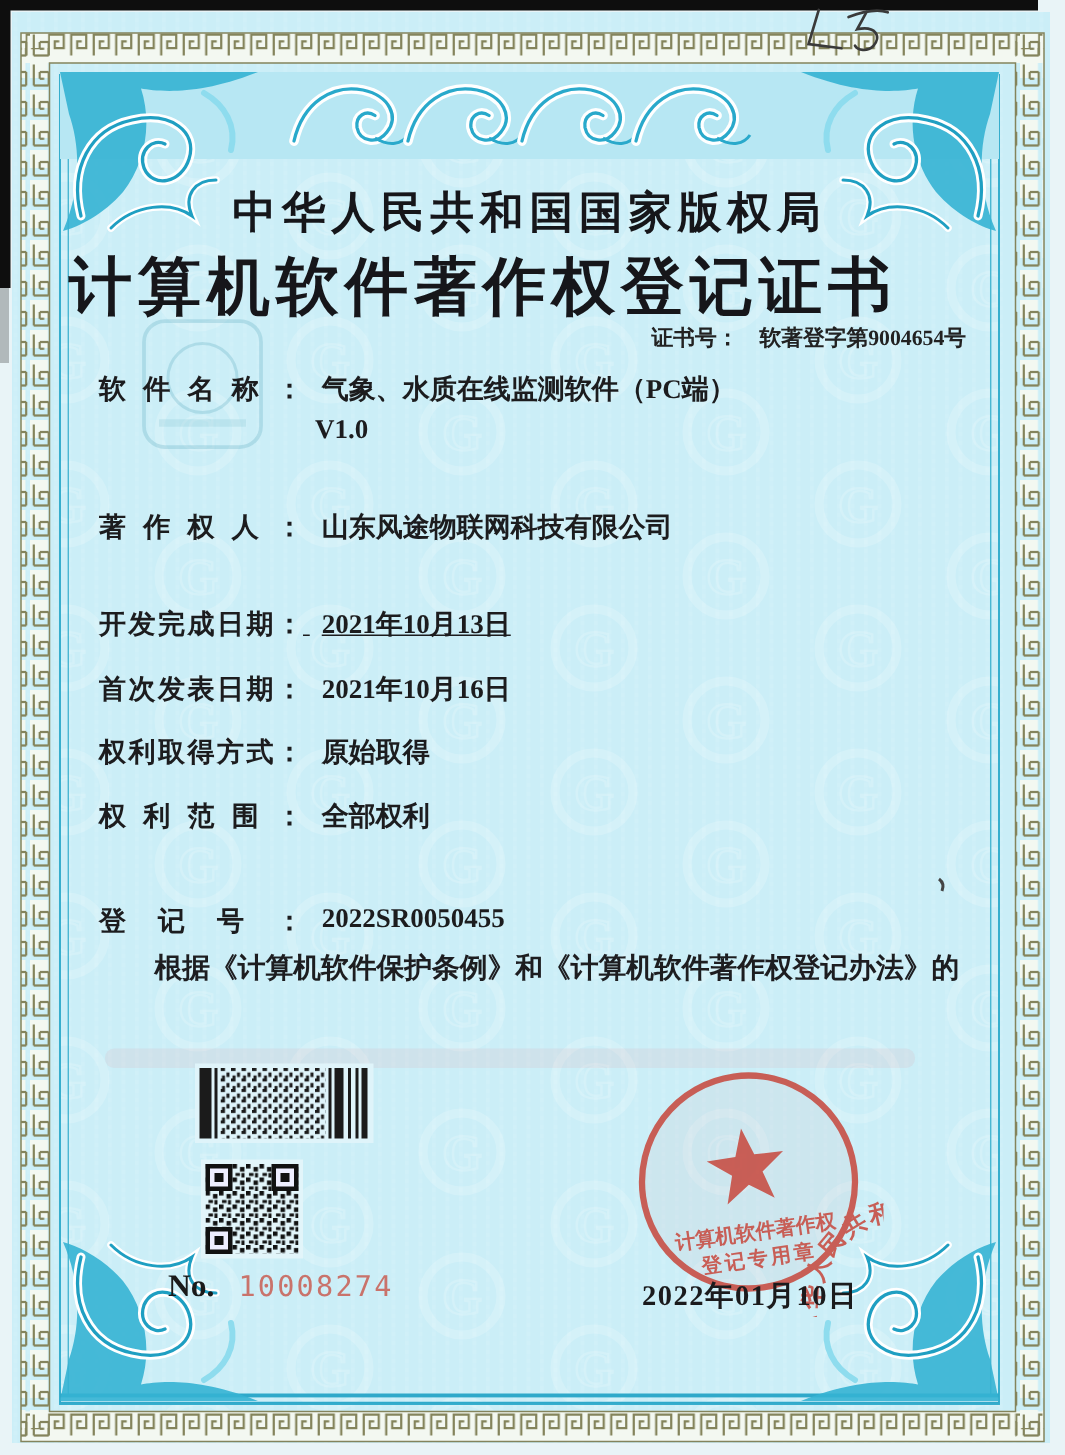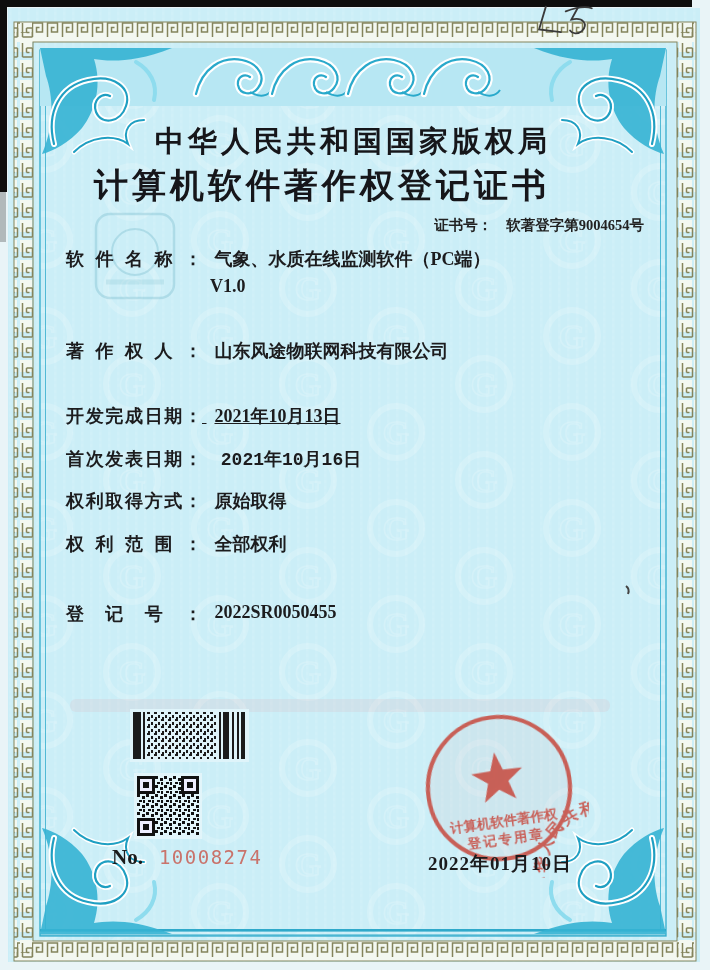--- a/index.html
+++ b/index.html
@@ -11,36 +11,36 @@
   }
   #decor{position:absolute;left:0;top:0;z-index:0;}
   #sealsvg{position:absolute;left:409px;top:698px;z-index:3;}
   .txt{position:absolute;z-index:2;}
   .authority{
     top:122px;left:40px;width:626px;text-align:center;
     font-size:29px;font-weight:bold;letter-spacing:4px;color:#16161a;
   }
   .cert-title{
     top:163px;left:40px;width:564px;text-align:center;
-    font-size:34px;font-weight:bold;letter-spacing:4px;color:#16161a;
+    font-size:42px;font-weight:bold;letter-spacing:4px;color:#16161a;
   }
   .certno{
     top:216px;left:40px;width:578px;text-align:right;
     font-size:14.5px;font-weight:bold;color:#222;margin-left:26px;
   }
   .certno .lbl{margin-right:14px;}
   .frow{left:66px;font-size:18px;font-weight:bold;white-space:nowrap;}
   .flabel{
     display:inline-block;width:136px;
     text-align:justify;text-align-last:justify;
     vertical-align:top;
   }
   .fvalue{margin-left:8px;}
   .r1{top:247px;} .r1b{top:276px;left:210px;font-size:18px;font-weight:bold;}
-  .r2{top:339px;} .r3{top:404px;text-decoration:underline;} .r4{top:447px;font-family:Liberation Mono, monospace;}
+  .r2{top:339px;} .r3{top:404px;text-decoration:underline;} .r4{top:447px;}
   .r5{top:489px;} .r6{top:532px;} .r7{top:574px;margin-top:28px;}
   .statement{
     top:624px;left:66px;width:578px;
     font-size:18.5px;font-weight:600;line-height:44px;color:#1d1d20;
   }
   .statement .ln1{text-indent:37px;display:block;}
   .serial{top:845px;left:112px;font-size:21px;font-weight:bold;color:#1a1a1a;z-index:2;}
   .serial .num{
     font-family:"DejaVu Sans Mono","Liberation Mono",monospace;
     font-size:19px;font-weight:normal;color:#c9736b;letter-spacing:1.5px;margin-left:16px;
@@ -227,20 +227,21 @@
 <div class="txt frow r6">
   <span class="flabel">权利范围：</span>
   <span class="fvalue">全部权利</span>
 </div>
 <div class="txt frow r7">
   <span class="flabel">登记号：</span>
   <span class="fvalue">2022SR0050455</span>
 </div>
 
 <div class="txt statement">
+  <span class="ln1">根据《计算机软件保护条例》和《计算机软件著作权登记办法》的</span>
 </div>
 
 <div class="txt serial">
   <span>No.</span><span class="num">10008274</span>
 </div>
 
 <div class="txt issue-date">2022年01月10日</div>
 
 <svg id="sealsvg" width="180" height="180" viewBox="0 0 180 180" xmlns="http://www.w3.org/2000/svg">
   <defs>

